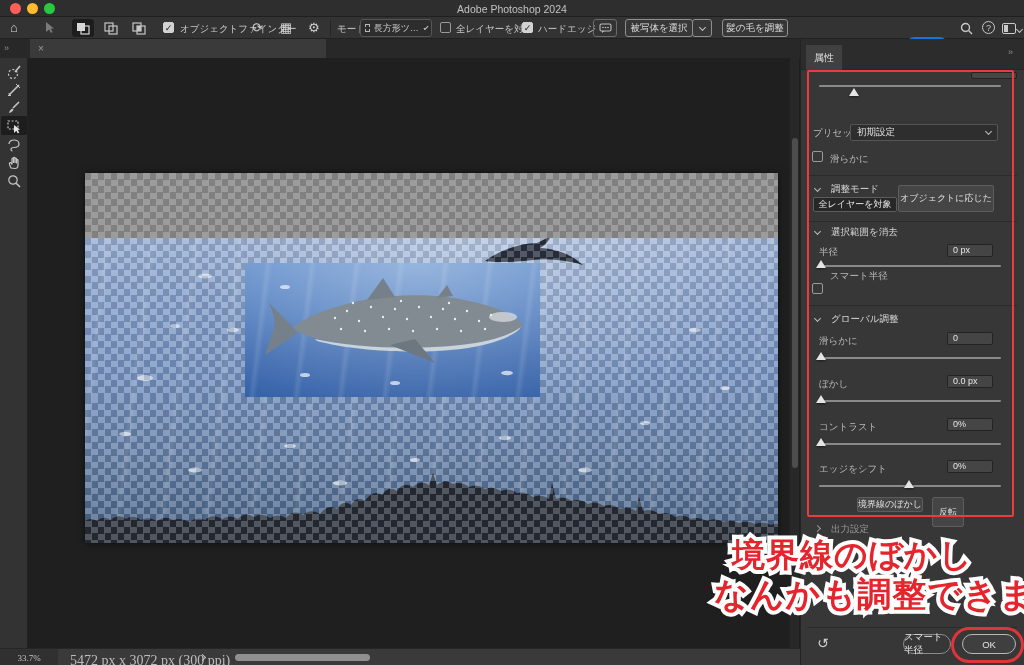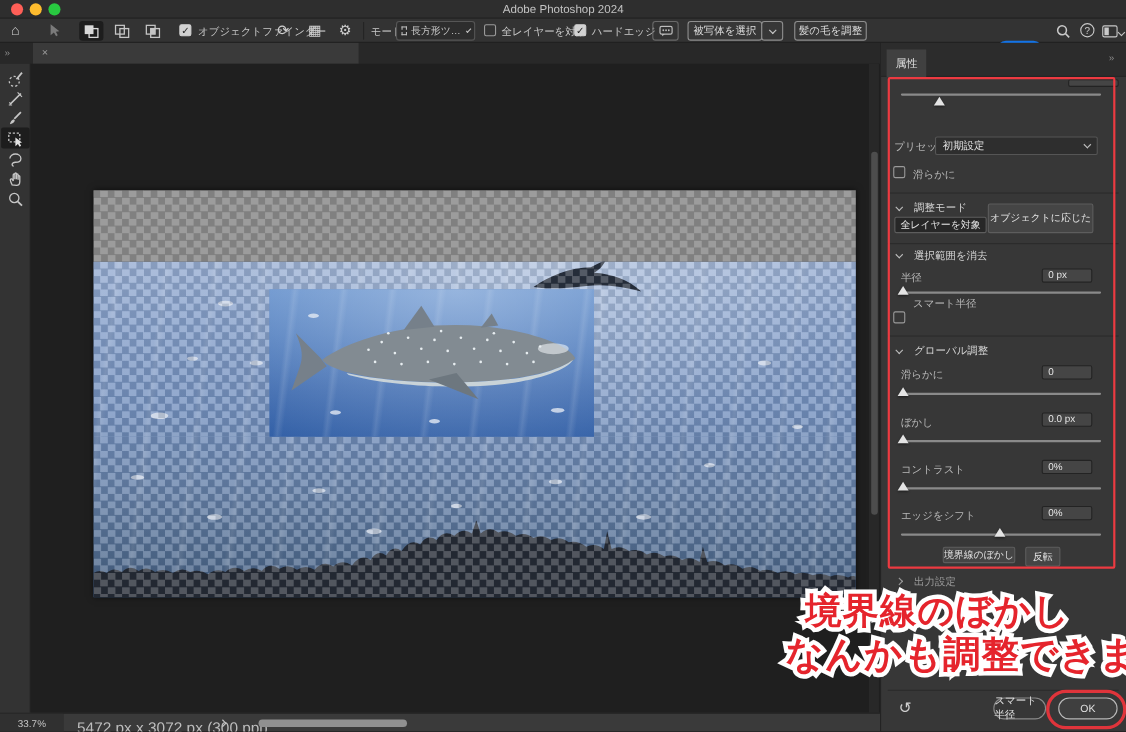--- a/index.html
+++ b/index.html
@@ -63,21 +63,21 @@
   .vbox { width:46px; height:13px; background:#454545; border:1px solid #232323; border-radius:2px; color:#e6e6e6; font-size:9px; padding-left:5px; line-height:11px; }
   .sline { height:1.5px; background:#8a8a8a; border-radius:1px; }
   .sthumb { width:0; height:0; border-left:5px solid transparent; border-right:5px solid transparent; border-bottom:8px solid #e4e4e4; filter:drop-shadow(0 1px 1px rgba(0,0,0,.5)); }
   .pbtn { background:#454545; border:1px solid #5d5d5d; border-radius:2px; color:#e3e3e3; font-size:9px; display:flex; align-items:center; justify-content:center; }
   .pill { border-radius:11px; display:flex; align-items:center; justify-content:center; font-size:9.5px; color:#e3e3e3; }
   #red-rect { left:6px; top:31px; width:207px; height:447px; border:2.5px solid #ed3a41; border-radius:2px; pointer-events:none; }
   #ok-ellipse { left:150px; top:588px; width:73px; height:36px; border:3px solid #e0343b; border-radius:20px; pointer-events:none; }
   .pdivider { left:6px; width:210px; height:1px; background:#2b2b2b; }
 
   
-  #statusbar { left:0; top:648px; width:800px; height:17px; background:#3a3a3a; border-top:1px solid #262626; }
+  #statusbar { left:0; top:648px; width:800px; height:17px; background:#3a3a3a; border-top:1px solid #262626;font-family:Liberation Serif, serif; }
   #zoom-box { left:0; top:0; width:58px; height:17px; background:#303030; color:#c4c4c4; font-size:9px; display:flex; align-items:center; justify-content:center; }
   #scroll-thumb { left:235px; top:5px; width:135px; height:7px; background:#909090; border-radius:4px; }
   #vscroll-track { left:762px; top:0; width:9px; height:590px; background:#282828; }
   #vscroll-thumb { left:763.5px; top:80px; width:6px; height:330px; background:#4d4d4d; border-radius:3px; }
 
   
   #annot-svg { left:700px; top:524px; pointer-events:none; }
   #annot-svg text { font-family:"Liberation Sans","DejaVu Sans",sans-serif; font-weight:800; fill:#e5242c; stroke:#ffffff; stroke-width:8px; paint-order:stroke; letter-spacing:1px; }
 </style>
 </head>
@@ -373,21 +373,21 @@
   <div class="abs sthumb" style="left:15px;top:399px"></div>
 
   <div class="abs plabel" style="left:18px;top:424px">エッジをシフト</div>
   <div class="abs vbox" style="left:146px;top:421px">0%</div>
   <div class="abs sline" style="left:18px;top:446px;width:182px"></div>
   <div class="abs sthumb" style="left:103px;top:441px"></div>
 
   <div class="abs pbtn" style="left:56px;top:458px;width:66px;height:15px">
       <span>境界線のぼかし</span>
     </div>
-  <div class="abs pbtn" style="left:131px;top:458px;width:32px;height:18px">
+  <div class="abs pbtn" style="left:131px;top:458px;width:32px;height:30px">
       <span>反転</span>
     </div>
 
   <div class="abs pchev right" style="left:14px;top:487px"></div>
   <div class="abs plabel" style="left:30px;top:484px;color:#9a9a9a">出力設定</div>
 
   <div class="abs pdivider" style="top:588px"></div>
   <div class="abs" style="left:16px;top:596px;color:#cfcfcf;font-size:14px">↺</div>
   <div class="abs pill" style="left:102px;top:595px;width:48px;height:20px;border:1px solid #8a8a8a">
       <span>スマート半径</span>

